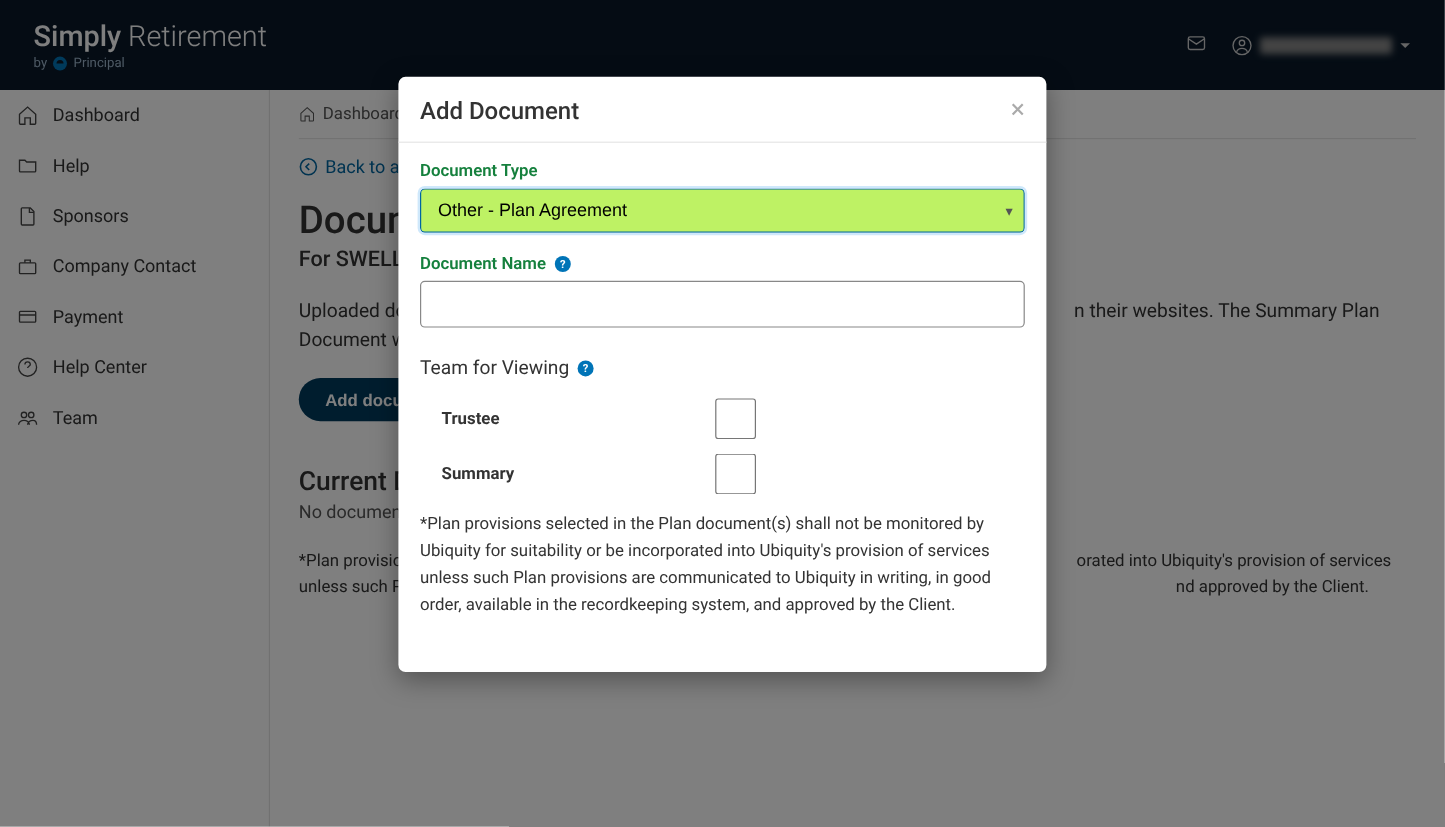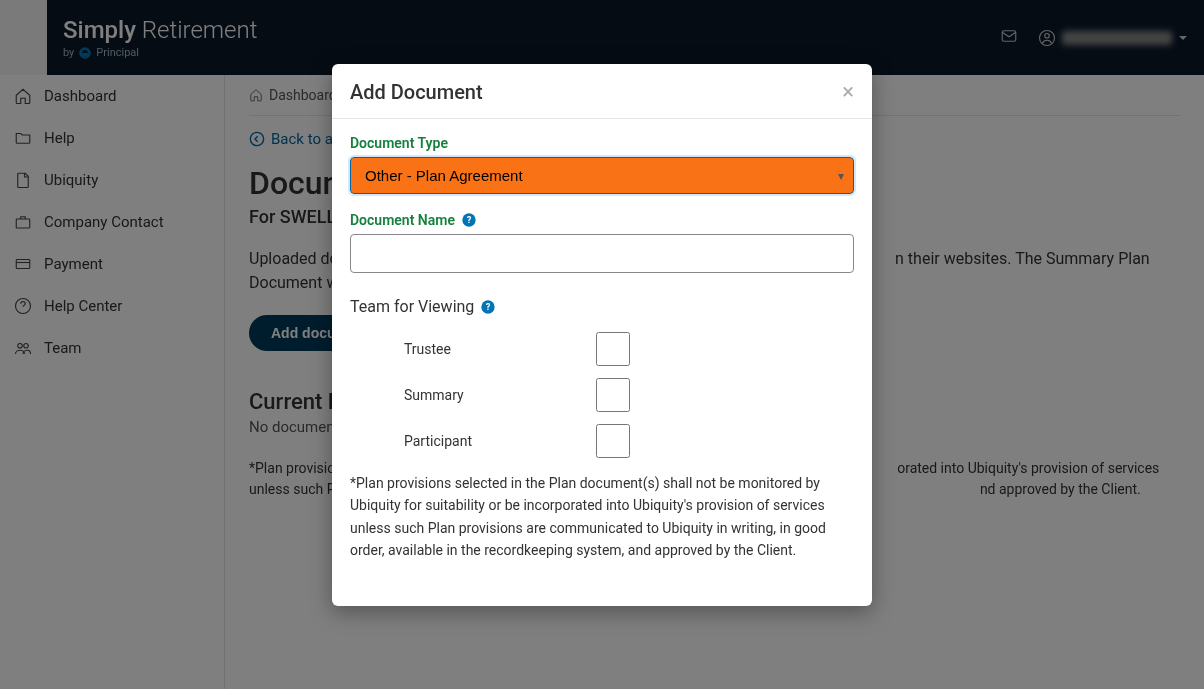--- a/index.html
+++ b/index.html
@@ -11,22 +11,21 @@
       height: 689px;
       overflow: hidden;
       position: relative;
     }
     .topbar {
       background: #0a1929;
       height: 75px;
       display: flex;
       align-items: center;
       justify-content: space-between;
-      padding: 0 16px;
-      margin-left: 47px;
+      padding: 0 28px;
     }
     .logo-area { display: flex; flex-direction: column; color: #fff; }
     .logo-main { font-size: 24px; font-weight: 300; }
     .logo-main .bold { font-weight: 500; }
     .logo-sub { font-size: 11px; color: #9cb3c9; display: flex; align-items: flex-start; gap: 4px; margin-top: 2px; }
     .logo-sub svg { width: 14px; height: 14px; }
     .topbar-right { display: flex; align-items: center; gap: 20px; color: #ccc; }
     .topbar-right svg { width: 18px; height: 18px; fill: #ccc; }
     .user-dropdown { display: flex; align-items: center; gap: 6px; cursor: pointer; }
     .user-blur { background: #888; width: 110px; height: 14px; filter: blur(3px); border-radius: 2px; }
@@ -108,33 +107,33 @@
       border-bottom: 1px solid #e5e5e5;
     }
     .modal-header h3 { font-size: 20px; font-weight: 500; }
     .modal-close { color: #aaa; font-size: 22px; cursor: pointer; line-height: 1; }
     .modal-body { padding: 16px 18px 24px; font-size: 15px; color: #333; }
     .modal-body p { line-height: 1.6; margin-bottom: 20px; }
     .form-label { font-size: 14px; font-weight: 600; color: #15803d; margin-bottom: 6px; display: flex; align-items: center; gap: 6px; }
     .select-wrap { position: relative; margin-bottom: 18px; }
     select.form-select {
       width: 100%; border: 1px solid #0066a1; border-radius: 4px;
-      padding: 9px 30px 9px 14px; font-size: 15px; background: #f97316;
+      padding: 9px 30px 9px 14px; font-size: 15px; background: #bef264;
       outline: 2px solid #cfe8fb; outline-offset: 0;
       appearance: none; -webkit-appearance: none;
     }
     .select-caret { position: absolute; right: 10px; top: 50%; transform: translateY(-50%); pointer-events: none; color: #555; font-size: 12px; }
     input.form-input {
       width: 100%; border: 1px solid #888; border-radius: 4px;
       padding: 10px 12px; font-size: 15px; margin-bottom: 18px;
     }
     .help-icon { width: 16px; height: 16px; fill: #0074b7; }
     .roles-label { font-size: 16px; color: #333; display: flex; align-items: center; gap: 6px; margin-top: 6px; margin-bottom: 10px; }
     .role-row { display: flex; align-items: center; justify-content: space-between; padding: 6px 0 6px 18px; }
-    .role-row .rlabel { font-size: 14px; font-weight: 400; margin-left: 36px; }
+    .role-row .rlabel { font-size: 14px; font-weight: 700; }
     .role-row input[type="checkbox"] { width: 34px; height: 34px; border: 1px solid #999; }
     .modal-disclaimer { font-size: 14px; color: #333; line-height: 1.6; margin-top: 8px; }
   </style>
 </head>
 <body>
 
 <div class="topbar">
   <div class="logo-area">
     <div class="logo-main">
       <span class="bold">Simply</span><span> Retirement</span>
@@ -182,21 +181,21 @@
     <svg viewBox="0 0 24 24">
         <path d="M3 6h6l2 2h10v10a1 1 0 01-1 1H4a1 1 0 01-1-1z"></path>
       </svg>
     <span>Help</span>
   </div>
   <div class="sidebar-item">
     <svg viewBox="0 0 24 24">
         <path d="M6 3h9l4 4v14a1 1 0 01-1 1H6a1 1 0 01-1-1V4a1 1 0 011-1z"></path>
         <path d="M14 3v5h5"></path>
       </svg>
-    <span>Ubiquity</span>
+    <span>Sponsors</span>
   </div>
   <div class="sidebar-item">
     <svg viewBox="0 0 24 24">
         <rect x="3" y="8" width="18" height="12" rx="1"></rect>
         <path d="M9 8V5h6v3"></path>
       </svg>
     <span>Company Contact</span>
   </div>
   <div class="sidebar-item">
     <svg viewBox="0 0 24 24">
@@ -291,21 +290,17 @@
     </div>
     <div style="width:280px">
       <div class="role-row">
         <span class="rlabel">Trustee</span>
         <input type="checkbox" style="">
       </div>
       <div class="role-row">
         <span class="rlabel">Summary</span>
         <input type="checkbox" style="">
       </div>
-      <div class="role-row">
-        <span class="rlabel">Participant</span>
-        <input type="checkbox" style="">
-      </div>
     </div>
 
     <p class="modal-disclaimer">*Plan provisions selected in the Plan document(s) shall not be monitored by Ubiquity for suitability or be incorporated into Ubiquity's provision of services unless such Plan provisions are communicated to Ubiquity in writing, in good order, available in the recordkeeping system, and approved by the Client.</p>
   </div>
 </div>
 
 </body></html>

